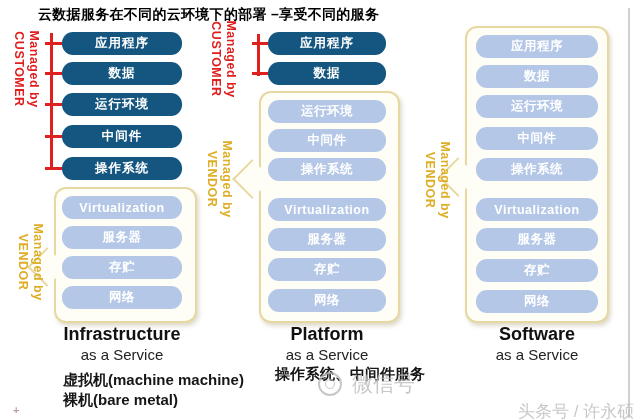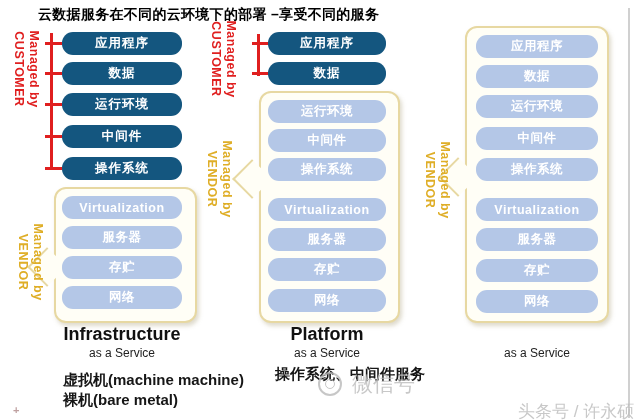--- a/index.html
+++ b/index.html
@@ -37,21 +37,21 @@
   
   .vlabel{position:absolute;transform:translate(-50%,-50%) rotate(90deg);
           text-align:center;font-weight:bold;font-size:12.5px;line-height:1.2;
           white-space:nowrap;z-index:2;letter-spacing:0.5px;}
   .vred{color:var(--customer_red,#E01F1F);}
   .vgold{color:var(--vendor_gold,#DFAE27);}
 
   
   .heading{position:absolute;width:180px;text-align:center;font-size:18px;
            font-weight:600;color:#111;z-index:3;}
-  .subheading{position:absolute;width:180px;text-align:center;font-size:12px;
+  .subheading{position:absolute;width:180px;text-align:center;font-size:15px;
               color:#222;z-index:3;}
 
   
   .note{position:absolute;font-size:15px;font-weight:600;color:#161616;
         line-height:20px;z-index:4;white-space:nowrap;}
   .underline{text-decoration:underline;}
 
   
   .wm{position:absolute;color:rgba(190,190,190,0.85);z-index:5;white-space:nowrap;}
   .wm-circle{position:absolute;width:20px;height:20px;border:2px solid rgba(185,185,185,0.8);
@@ -142,20 +142,21 @@
   <div class="box light c3" style="top:35px;">应用程序</div>
   <div class="box light c3" style="top:65px;">数据</div>
   <div class="box light c3" style="top:95px;">运行环境</div>
   <div class="box light c3" style="top:127px;">中间件</div>
   <div class="box light c3" style="top:158px;">操作系统</div>
   <div class="box light c3" style="top:198px;">Virtualization</div>
   <div class="box light c3" style="top:228px;">服务器</div>
   <div class="box light c3" style="top:259px;">存贮</div>
   <div class="box light c3" style="top:290px;">网络</div>
 
+  <div class="heading" style="left:447px;top:324px;">Software</div>
   <div class="subheading" style="left:447px;top:346px;">as a Service</div>
 
   <div class="note" style="left:63px;top:370px;">
     <span>虚拟机(machine machine)</span><br>
     <span>裸机(bare metal)</span>
   </div>
   <div class="note" style="left:275px;top:364px;">
     <span>操作系统、中间件服务</span><br>
   </div>
 

